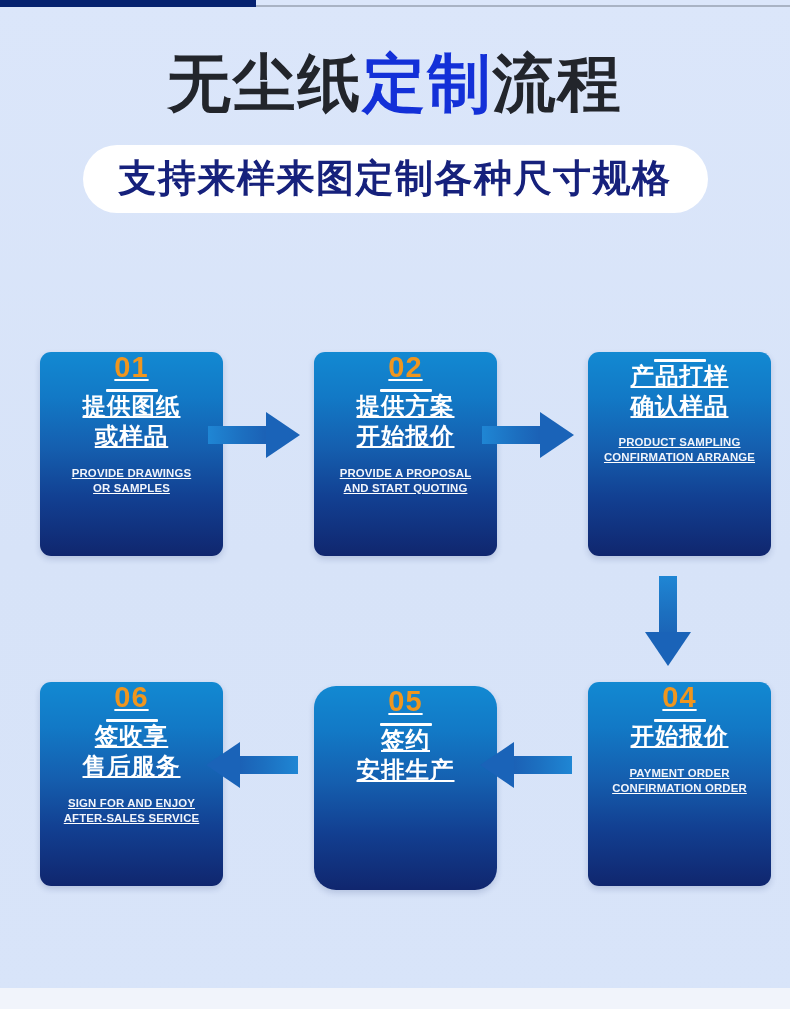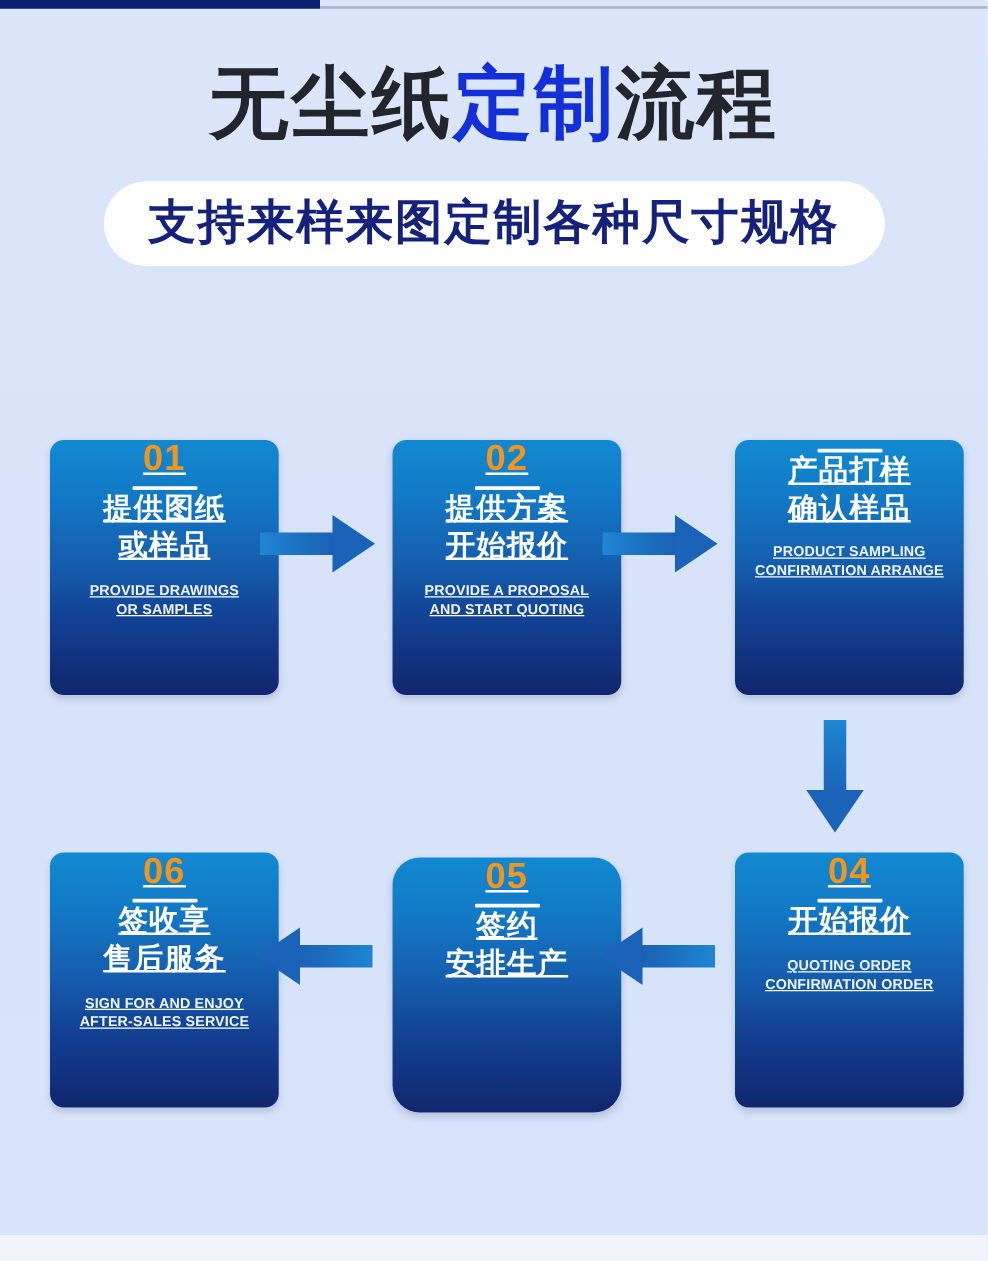--- a/index.html
+++ b/index.html
@@ -284,21 +284,21 @@
       </div>
     </div>
 
     <div class="card c4">
       <div class="card-num">04</div>
       <div class="card-rule"></div>
       <div class="card-cn">
         <div>开始报价</div>
       </div>
       <div class="card-en">
-        <div>QUOTING ORDER</div>
+        <div>PAYMENT ORDER</div>
         <div>CONFIRMATION ORDER</div>
       </div>
     </div>
 
     <div class="card c5">
       <div class="card-num">05</div>
       <div class="card-rule"></div>
       <div class="card-cn">
         <div>签约</div>
         <div>安排生产</div>

